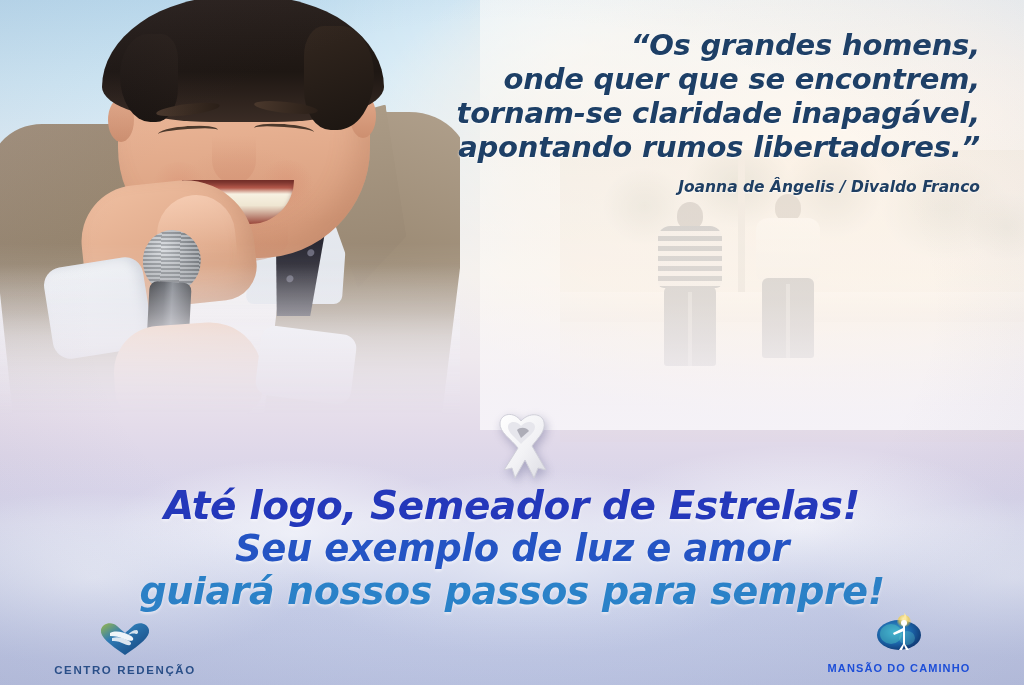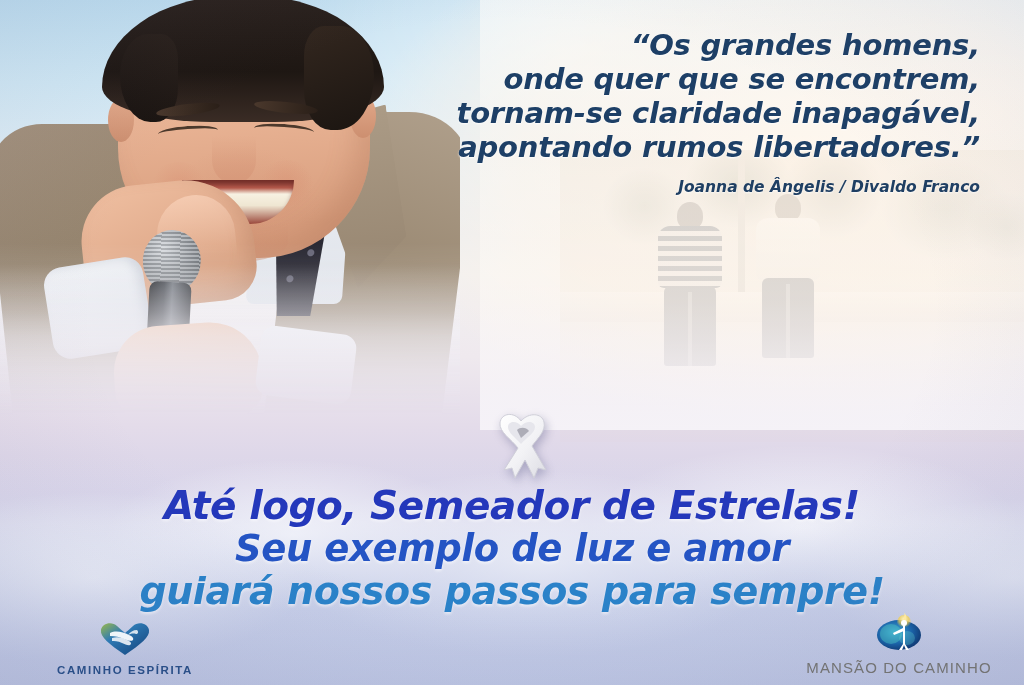--- a/index.html
+++ b/index.html
@@ -345,22 +345,22 @@
     font-weight:bold; font-size:11.5px; letter-spacing:1.6px;
     color:#2a4f88; line-height:13px;
   }
   .logo-l2{
     font-family:"Liberation Sans", sans-serif;
     font-weight:bold; font-size:14.5px; letter-spacing:1.1px;
     color:#0f2f6b; line-height:17px;
   }
   .logo-single{
     font-family:"Liberation Sans", sans-serif;
-    font-weight:normal; font-size:15px; letter-spacing:1.1px;
-    color:#737373; line-height:18px;
+    font-weight:bold; font-size:11px; letter-spacing:1.1px;
+    color:#1d4ed8; line-height:18px;
   }
 </style>
 </head>
 <body>
 
 <div class="banner">
 
   <div class="sky-base"></div>
   <div class="sky-warm"></div>
 
@@ -459,21 +459,21 @@
             <stop offset="35%" stop-color="#2f7bb5"></stop>
             <stop offset="100%" stop-color="#123f79"></stop>
           </linearGradient>
         </defs>
         <path d="M28 34 C12 23 3 16 4 9 C5 2 15 0 20 5 C23 8 26 10 28 12 C30 10 33 8 36 5 C41 0 51 2 52 9 C53 16 44 23 28 34 Z" fill="url(#hg)"></path>
         <path d="M13 12 C19 9 26 11 32 14 C35 15 37 17 36 19 C34 21 30 19 27 18 C23 16 18 15 13 15 Z" fill="#ffffff" opacity="0.92"></path>
         <path d="M15 17 C21 15 27 17 32 20 C34 21 35 23 33 24 C31 25 28 23 25 22 C21 20 17 20 15 20 Z" fill="#eef3f8" opacity="0.9"></path>
         <path d="M40 9 C36 9 33 11 31 14 C33 13 36 12 39 13 C41 13 42 11 40 9 Z" fill="#ffffff" opacity="0.8"></path>
       </svg>
     </span>
-    <div class="logo-l1">CAMINHO ESPÍRITA</div>
+    <div class="logo-l1">CENTRO REDENÇÃO</div>
   </div>
 
   <div class="logo logo-right">
     <span class="logo-mark">
       <svg width="52" height="40" viewBox="0 0 52 40" aria-hidden="true">
         <defs>
           <radialGradient id="gg" cx="40%" cy="40%" r="70%">
             <stop offset="0%" stop-color="#3fa8d8"></stop>
             <stop offset="55%" stop-color="#1b63a8"></stop>
             <stop offset="100%" stop-color="#0e2f66"></stop>

